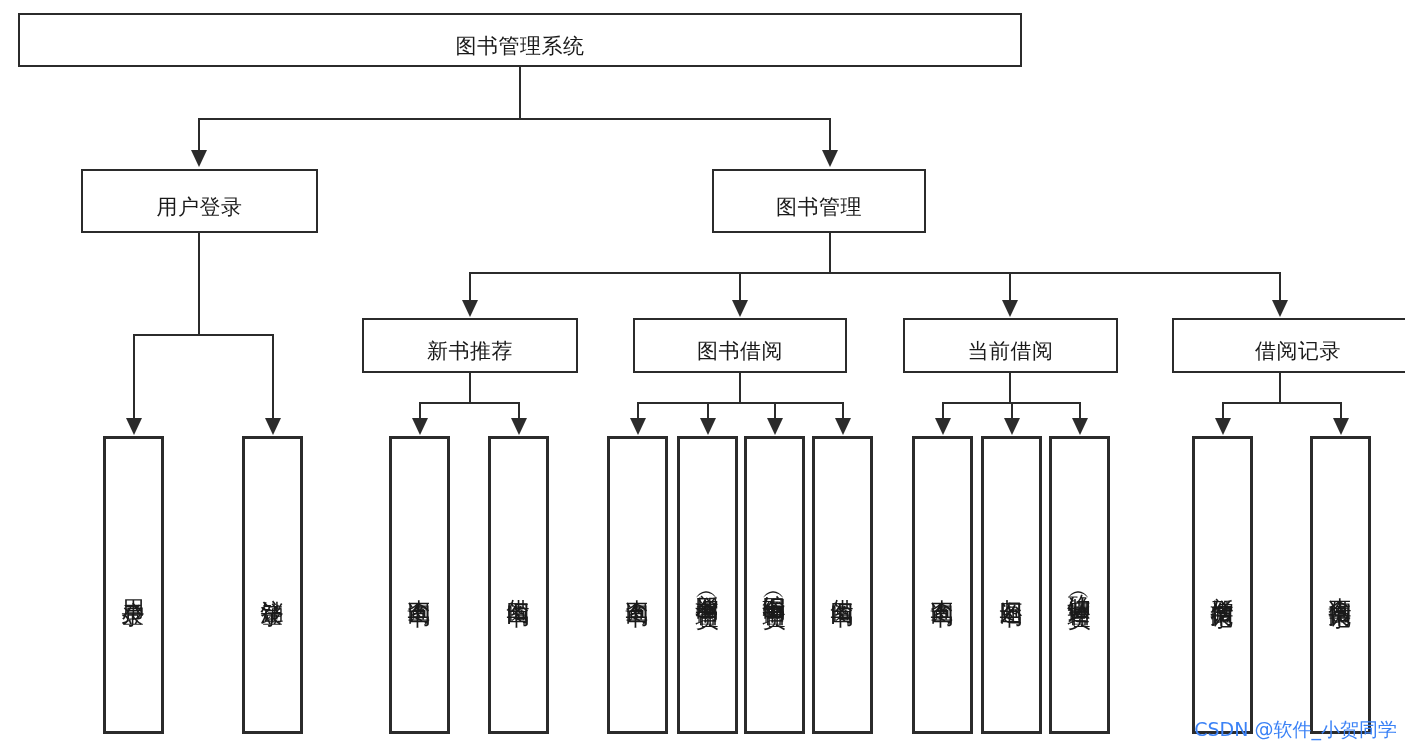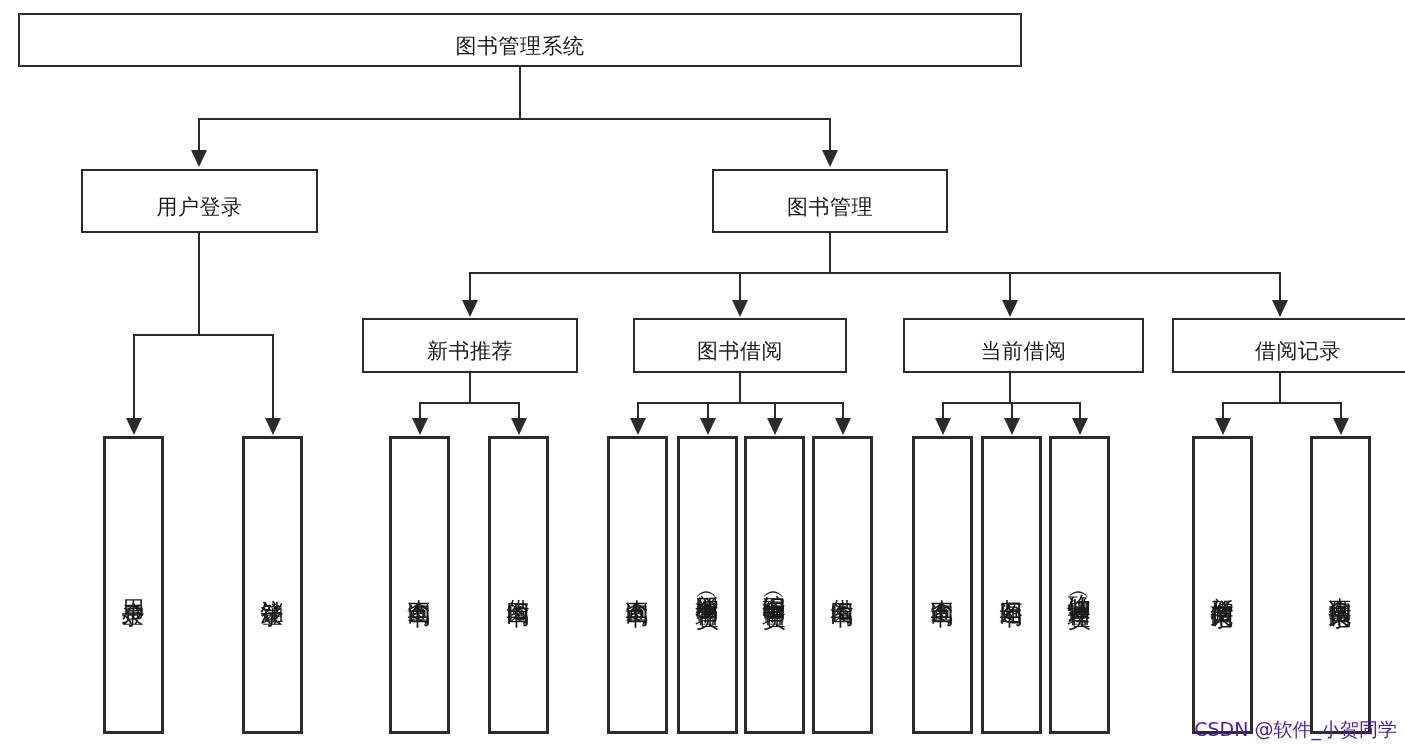--- a/index.html
+++ b/index.html
@@ -70,21 +70,21 @@
     border-left: 8px solid transparent;
     border-right: 8px solid transparent;
     border-top: 17px solid #2b2b2b;
   }
   
   #watermark {
     position: absolute;
     right: 8px;
     bottom: 4px;
     font-size: 19px;
-    color: #4c1d95;
+    color: #3b82f6;
     white-space: nowrap;
     font-family: "DejaVu Sans", "Liberation Sans", sans-serif;
   }
 </style>
 </head>
 <body>
 
 <div id="canvas">
 
   <div class="node root h" style="left:18px; top:13px; width:1004px; height:54px;">
@@ -94,21 +94,21 @@
   <div class="edge v" style="left:519px; top:67px; height:52px;"></div>
   <div class="edge h" style="left:198px; top:118px; width:633px;"></div>
   <div class="edge v" style="left:198px; top:118px; height:34px;"></div>
   <div class="arrow" style="left:191px; top:150px;"></div>
   <div class="edge v" style="left:829px; top:118px; height:34px;"></div>
   <div class="arrow" style="left:822px; top:150px;"></div>
 
   <div class="node h" style="left:81px; top:169px; width:237px; height:64px;">
     <span class="label">用户登录</span>
   </div>
-  <div class="node h" style="left:712px; top:169px; width:236px; height:64px;">
+  <div class="node h" style="left:712px; top:169px; width:214px; height:64px;">
     <span class="label">图书管理</span>
   </div>
 
   <div class="edge v" style="left:198px; top:233px; height:102px;"></div>
   <div class="edge h" style="left:133px; top:334px; width:141px;"></div>
   <div class="edge v" style="left:133px; top:334px; height:86px;"></div>
   <div class="arrow" style="left:126px; top:418px;"></div>
   <div class="edge v" style="left:272px; top:334px; height:86px;"></div>
   <div class="arrow" style="left:265px; top:418px;"></div>
 
@@ -122,21 +122,21 @@
   <div class="arrow" style="left:1002px; top:300px;"></div>
   <div class="edge v" style="left:1279px; top:272px; height:30px;"></div>
   <div class="arrow" style="left:1272px; top:300px;"></div>
 
   <div class="node h" style="left:362px; top:318px; width:216px; height:55px;align-items:center;">
     <span class="label">新书推荐</span>
   </div>
   <div class="node h" style="left:633px; top:318px; width:214px; height:55px;justify-content:center;">
     <span class="label">图书借阅</span>
   </div>
-  <div class="node h" style="left:903px; top:318px; width:241px; height:55px;">
+  <div class="node h" style="left:903px; top:318px; width:215px; height:55px;">
     <span class="label">当前借阅</span>
   </div>
   <div class="node h" style="left:1172px; top:318px; width:252px; height:55px;">
     <span class="label">借阅记录</span>
   </div>
 
   <div class="edge v" style="left:469px; top:373px; height:30px;"></div>
   <div class="edge h" style="left:419px; top:402px; width:101px;"></div>
   <div class="edge v" style="left:419px; top:402px; height:18px;"></div>
   <div class="arrow" style="left:412px; top:418px;"></div>

